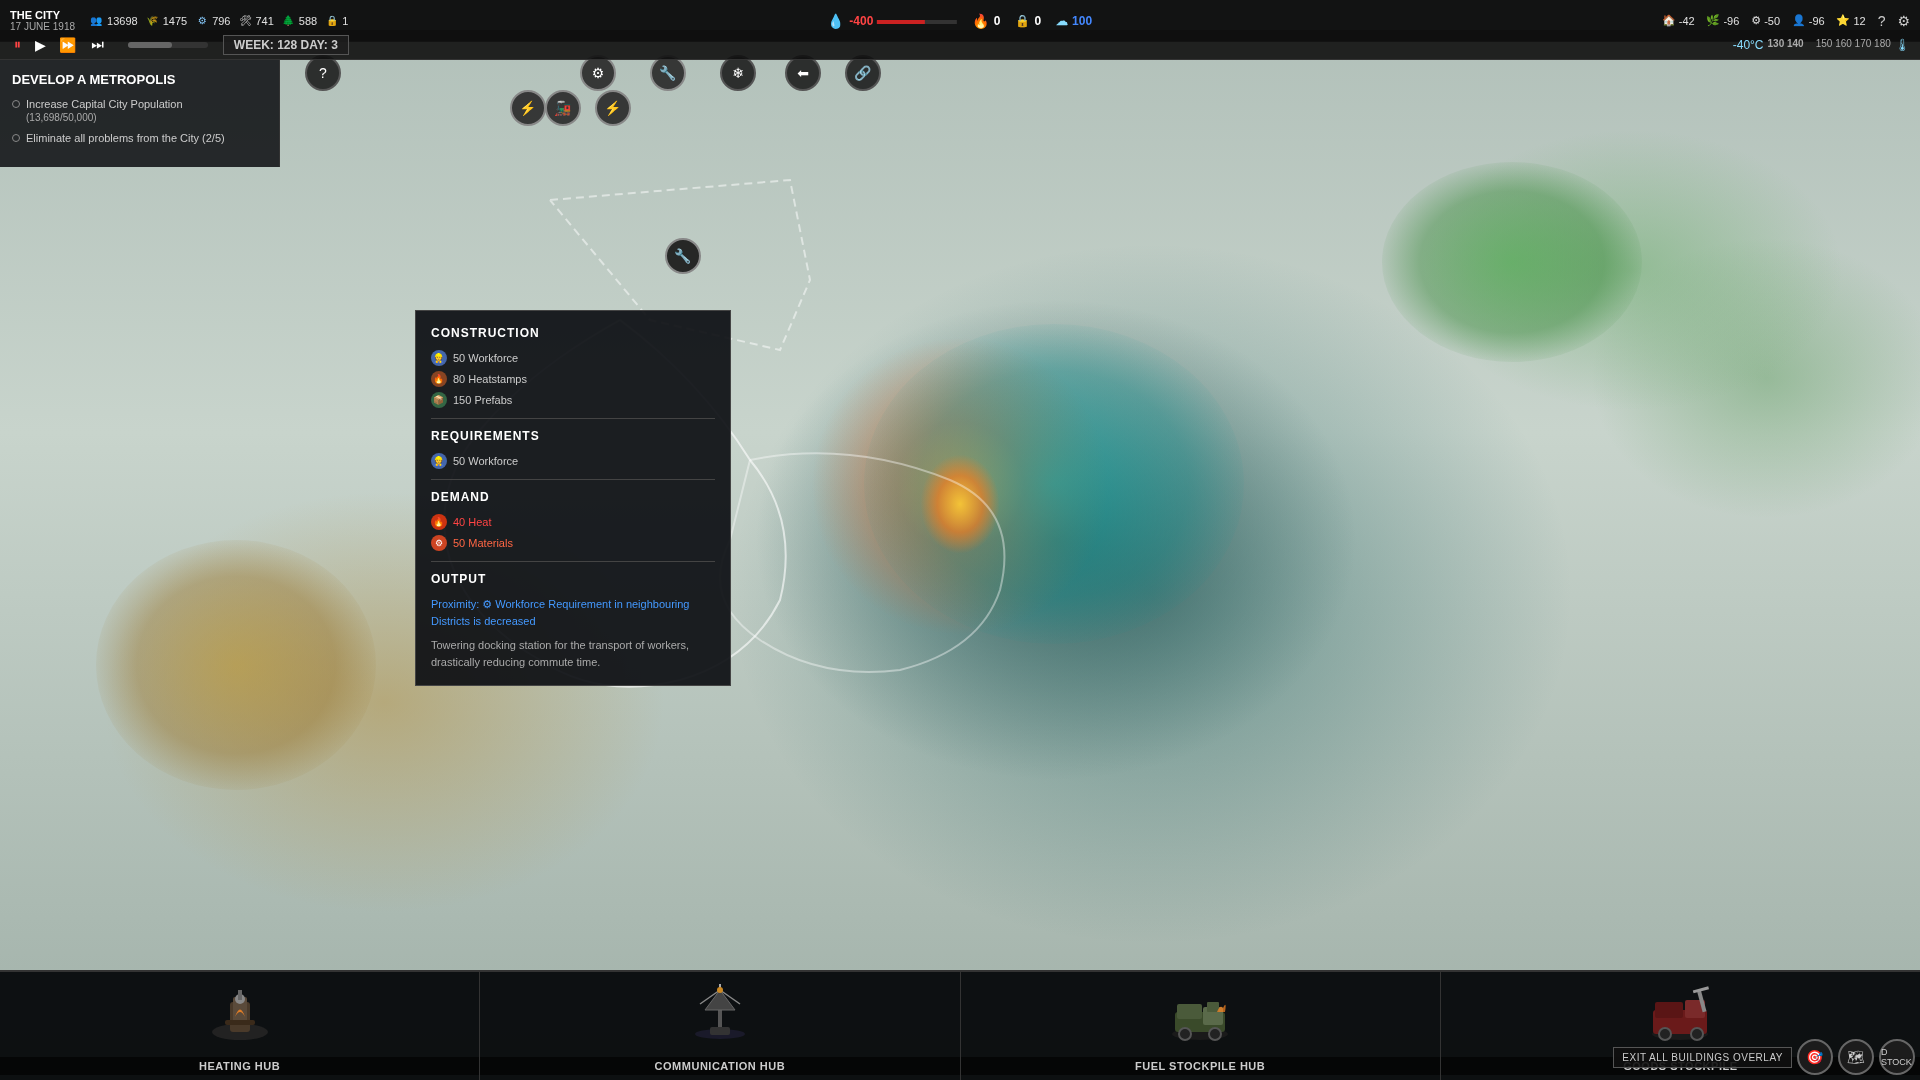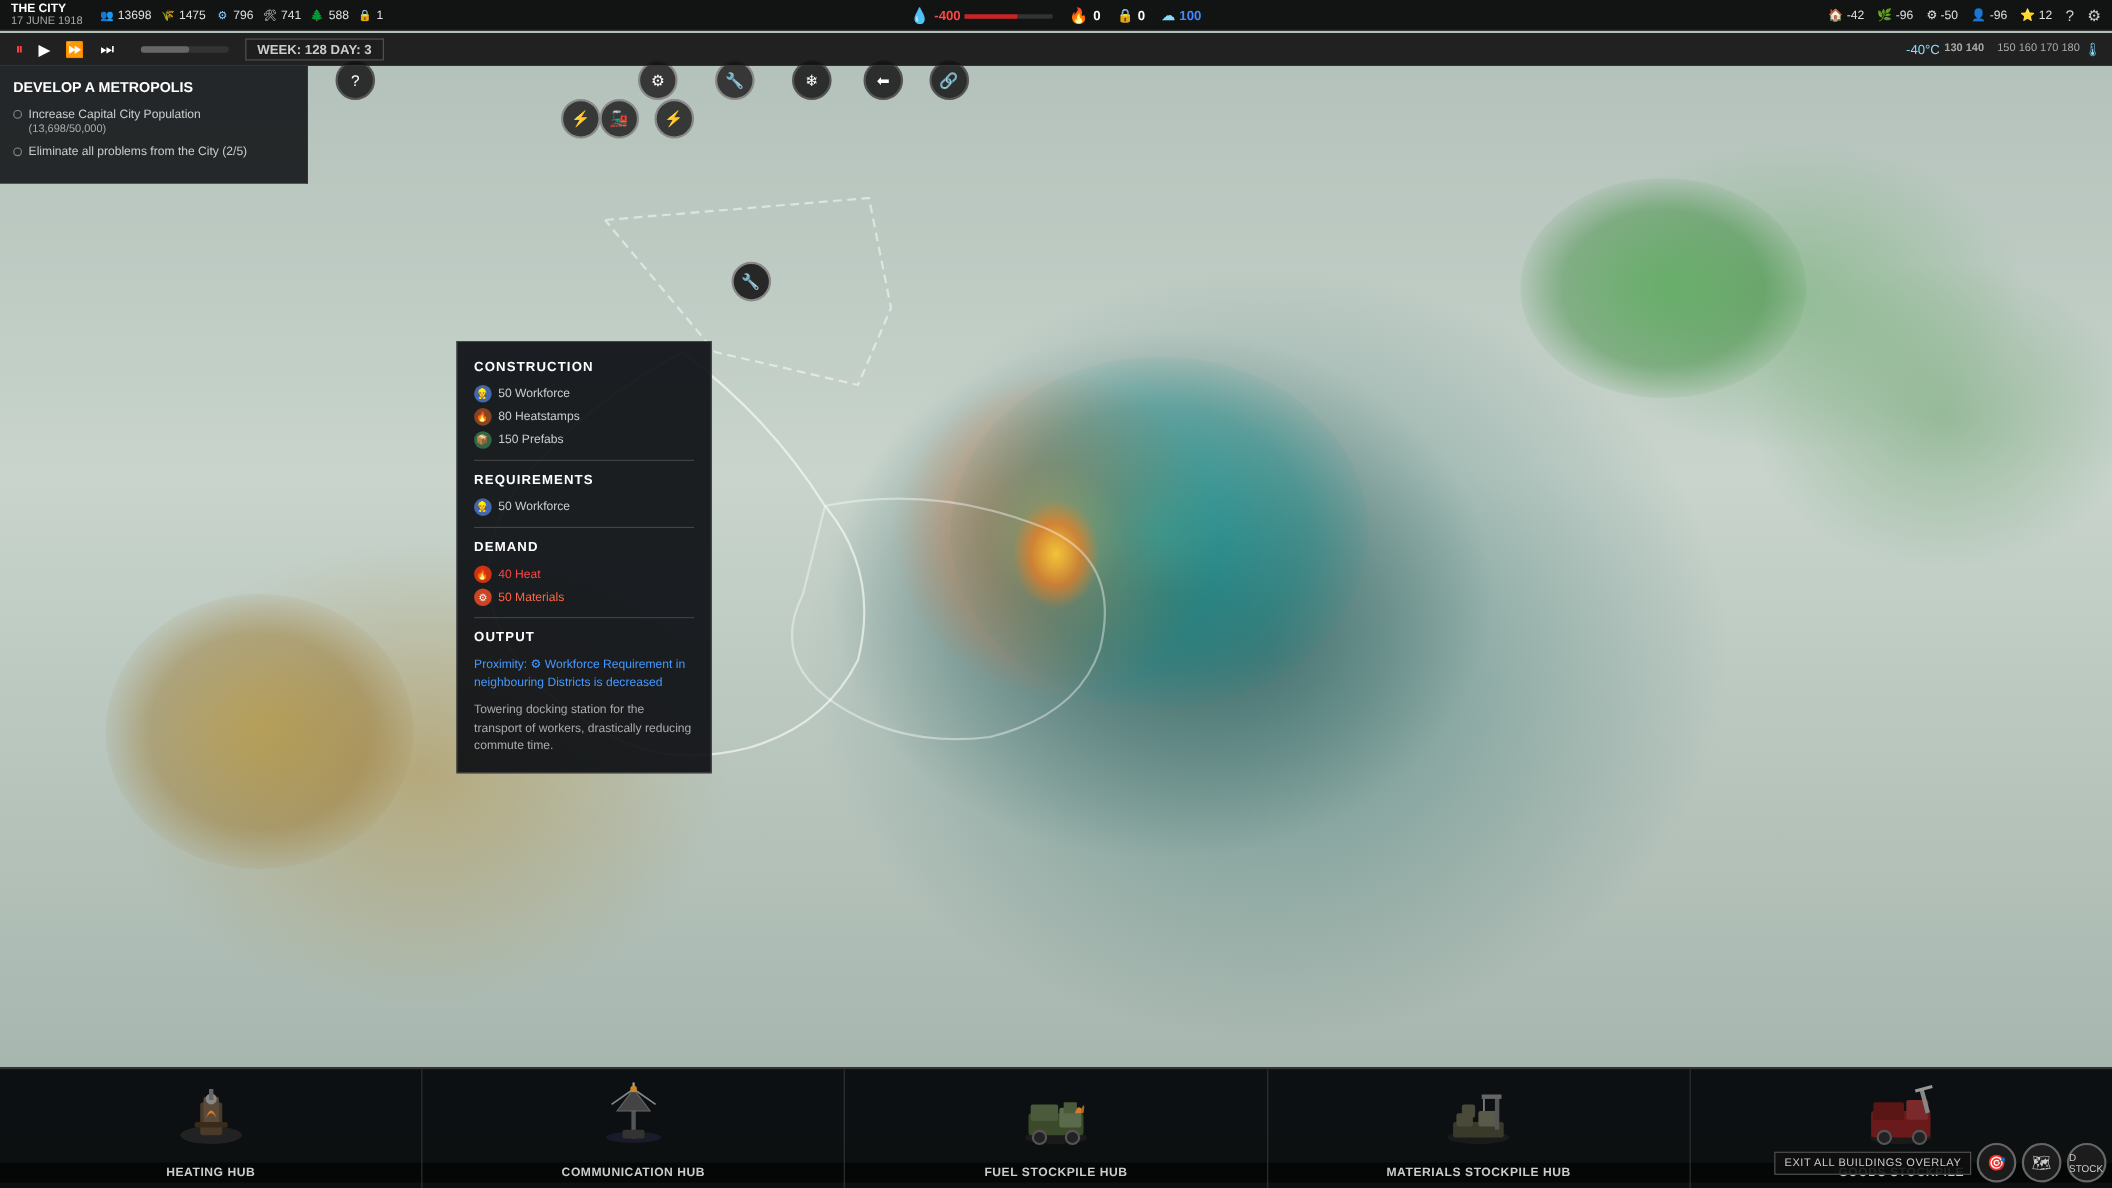--- a/index.html
+++ b/index.html
@@ -42,21 +42,21 @@
       transform: translate(-50%, -50%);
       width: 300px; height: 300px;
       background: radial-gradient(ellipse, rgba(255,150,50,0.8) 0%, rgba(255,100,20,0.4) 30%, transparent 70%);
       border-radius: 50%;
     }
 
     
     #top-bar {
       position: absolute;
       top: 0; left: 0; right: 0;
-      height: 28px;
+      height: 42px;
       background: rgba(10,10,10,0.95);
       display: flex;
       align-items: center;
       padding: 0 10px;
       z-index: 100;
       border-bottom: 1px solid #333;
     }
 
     .city-info {
       display: flex;
@@ -217,21 +217,21 @@
     .obj-sub {
       color: #aaaaaa;
       font-size: 10px;
     }
 
     
     #construction-panel {
       position: absolute;
       top: 310px;
       left: 415px;
-      width: 232px;
+      width: 316px;
       background: rgba(12,14,18,0.92);
       border: 1px solid #444;
       padding: 15px;
       z-index: 50;
     }
     .section-title {
       color: #ffffff;
       font-size: 12px;
       font-weight: bold;
       text-transform: uppercase;
@@ -657,36 +657,20 @@
           <circle cx="50" cy="52" r="6" fill="#222" stroke="#555" stroke-width="2"></circle>
           <rect x="38" y="25" width="20" height="18" rx="2" fill="#5a6a4a"></rect>
           <rect x="42" y="20" width="12" height="10" rx="1" fill="#4a5a3a"></rect>
 
           <path d="M52 30 Q55 22 58 26 Q62 18 60 30" fill="#ff8822" opacity="0.7"></path>
         </svg>
       </div>
       <span class="tab-label">FUEL STOCKPILE HUB</span>
     </div>
 
-    <div class="building-tab">
-      <div class="tab-image">
-        <svg class="building-icon-svg" viewBox="0 0 70 60">
-          <ellipse cx="35" cy="52" rx="28" ry="6" fill="#1a1a1a"></ellipse>
-          <rect x="12" y="38" width="46" height="14" rx="2" fill="#3a3a2a"></rect>
-          <rect x="15" y="30" width="15" height="12" rx="2" fill="#4a4a3a"></rect>
-          <rect x="35" y="28" width="18" height="14" rx="2" fill="#5a5a4a"></rect>
-          <rect x="20" y="22" width="12" height="12" rx="2" fill="#4a4a3a"></rect>
-
-          <rect x="50" y="15" width="4" height="30" fill="#555"></rect>
-          <rect x="38" y="13" width="18" height="4" fill="#666"></rect>
-          <line x1="40" y1="17" x2="40" y2="28" stroke="#888" stroke-width="1.5"></line>
-        </svg>
-      </div>
-      <span class="tab-label">MATERIALS STOCKPILE HUB</span>
-    </div>
 
     <div class="building-tab">
       <div class="tab-image">
         <svg class="building-icon-svg" viewBox="0 0 70 60">
           <ellipse cx="35" cy="52" rx="28" ry="6" fill="#1a1a1a"></ellipse>
 
           <rect x="8" y="28" width="54" height="24" rx="3" fill="#6a1a1a"></rect>
           <rect x="10" y="20" width="28" height="16" rx="2" fill="#5a1515"></rect>
           <circle cx="20" cy="52" r="6" fill="#222" stroke="#555" stroke-width="2"></circle>
           <circle cx="52" cy="52" r="6" fill="#222" stroke="#555" stroke-width="2"></circle>

